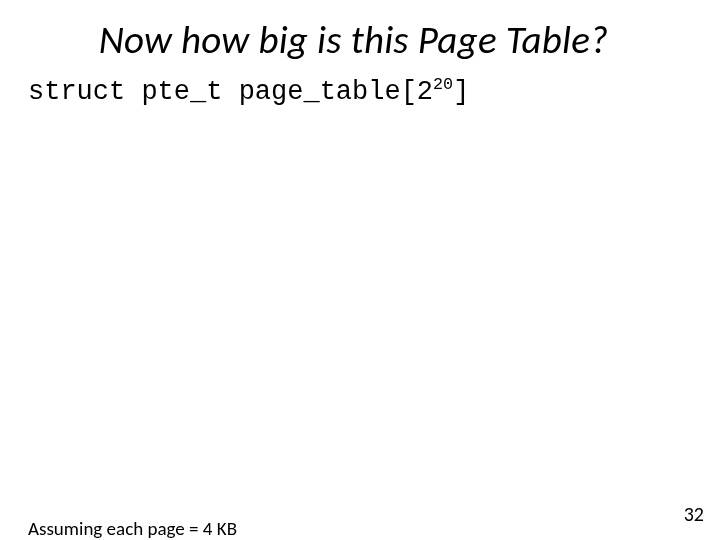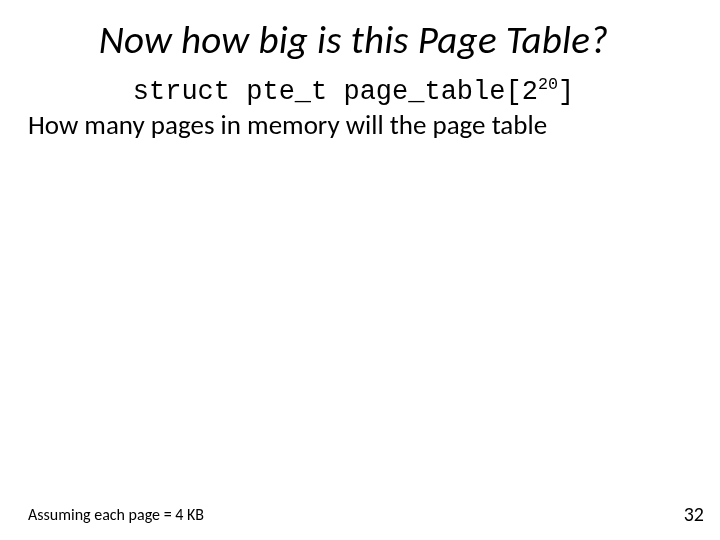--- a/index.html
+++ b/index.html
@@ -1,35 +1,34 @@
 <!DOCTYPE html>
 <html><head>
 <meta charset="utf-8">
 <style>
   * { margin: 0; padding: 0; box-sizing: border-box; }
   html, body { width: 720px; height: 540px; background: #fff; font-family: Calibri, "Segoe UI", Arial, sans-serif; color: #000; overflow: hidden; }
   .slide { position: relative; width: 720px; height: 540px; padding: 12px 41px 18px 28px; }
   .title { font-style: italic; font-weight: 400; font-size: 39px; text-align: center; margin-top: 4px; margin-bottom: 14px; letter-spacing: 0.2px; }
   .body { font-size: 27px; line-height: 1.18; }
-  .mono { font-family: Consolas, "Courier New", monospace; font-size: 27px; text-align: center; }
+  .mono { font-family: Consolas, "Courier New", monospace; font-size: 27px; }
   .sup { font-size: 0.62em; vertical-align: super; line-height: 0; }
   .question { font-family: Calibri, "Segoe UI", Arial, sans-serif; }
-  .footnote { position: absolute; left: 28px; bottom: 16px; font-size: 16px; font-family: Calibri, Arial, sans-serif; }
+  .footnote { position: absolute; left: 28px; bottom: 0; font-size: 19px; font-family: Calibri, Arial, sans-serif; }
   .pagenum { position: absolute; right: 16px; bottom: 14px; font-size: 20px; color: #000000; font-family: Calibri, Arial, sans-serif; }
 </style>
 </head>
 <body>
 
 <div class="slide">
 
   <h1 class="title">Now how big is this Page Table?</h1>
 
   <div class="body">
     <div class="mono">
       <span>struct pte_t page_table[2</span><span class="sup">20</span><span>]</span>
     </div>
-    <div class="question">How many pages in memory will the page table</div>
   </div>
 
   <div class="footnote">Assuming each page = 4 KB</div>
   <div class="pagenum">32</div>
 
 </div>
 
 </body></html>

